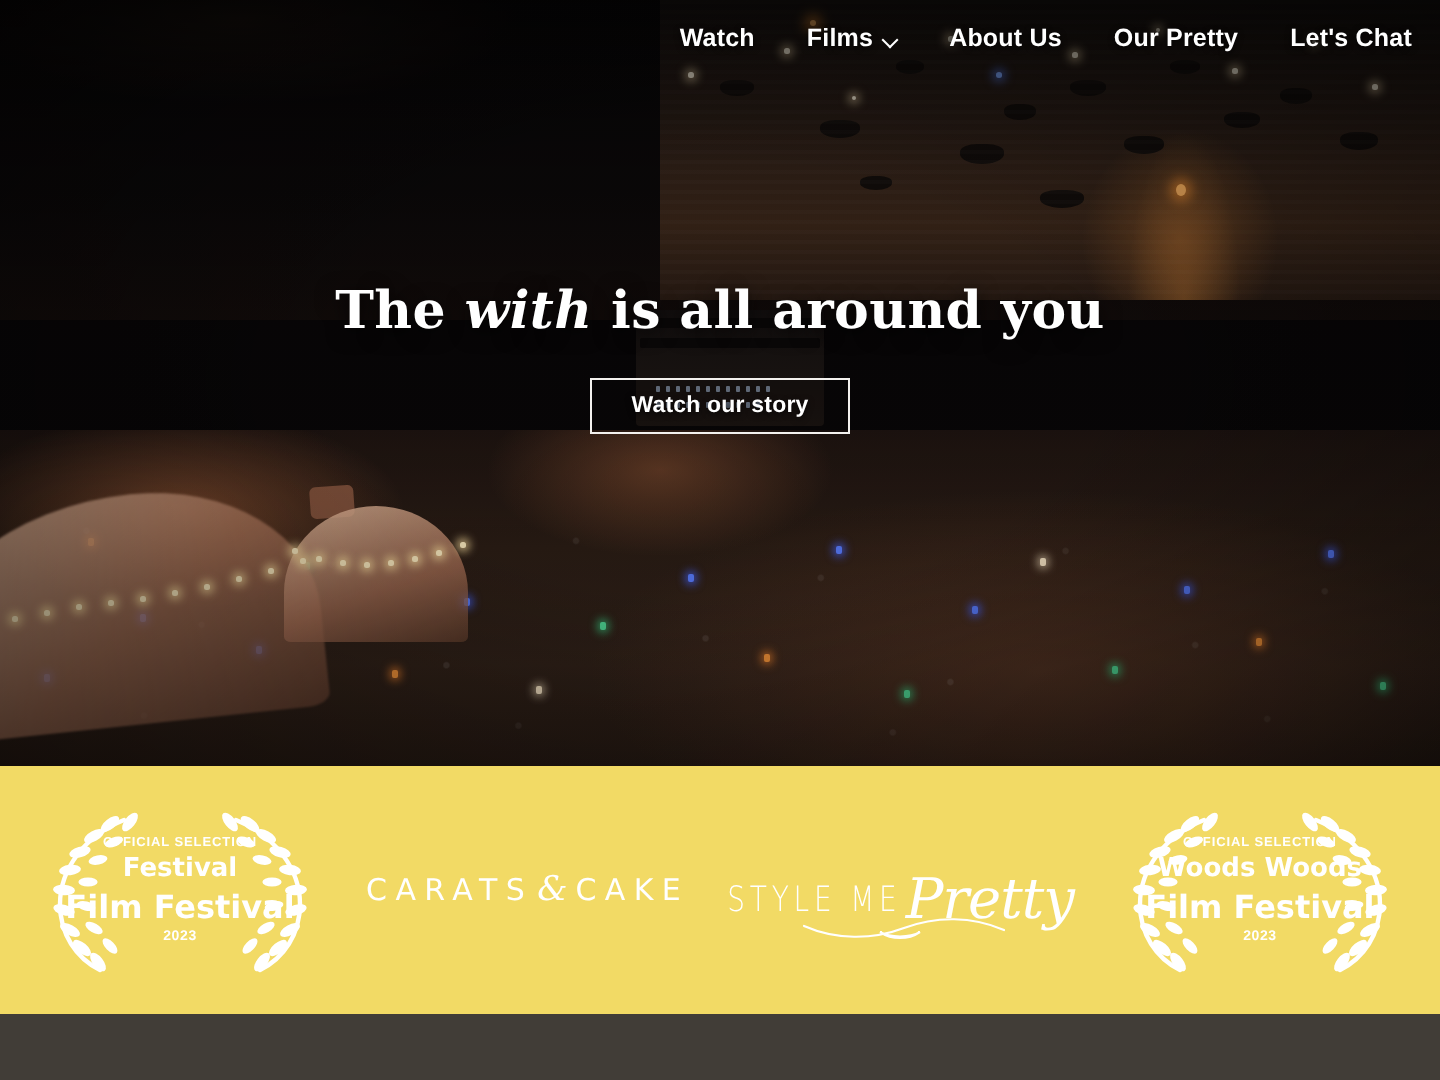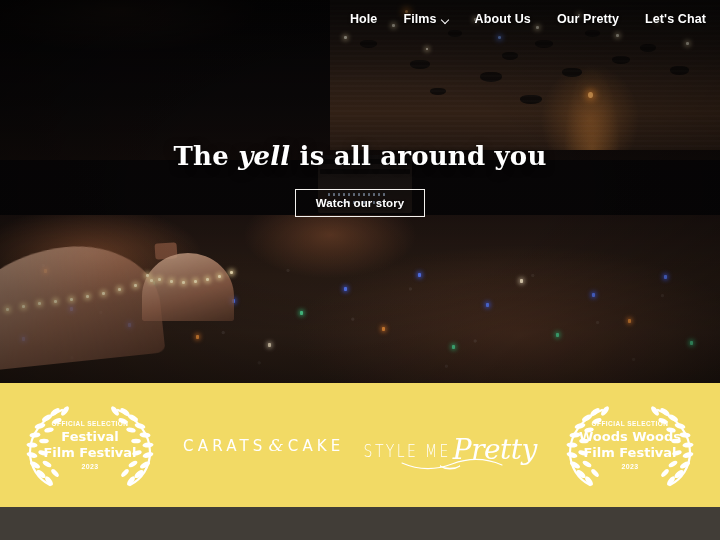--- a/index.html
+++ b/index.html
@@ -180,21 +180,21 @@
   }
   .award { display:flex; align-items:center; justify-content:center; }
 
   .laurel { position:relative; width:148px; height:86px; display:flex;
             align-items:center; justify-content:center; }
   .laurel svg { position:absolute; left:0; top:0; }
   .laurel-text { position:relative; text-align:center; color:#fff; z-index:2; width:100%; }
   .laurel-text .l1 { font-size:6.5px; font-weight:600; letter-spacing:.45px; line-height:1.1; }
   .laurel-text .l2 { font-size:13px; font-weight:700; line-height:1.25; margin-top:2px;
                      font-family:"DejaVu Sans", sans-serif; }
-  .laurel-text .l3 { font-size:13px; font-weight:700; line-height:1.2;
+  .laurel-text .l3 { font-size:16px; font-weight:700; line-height:1.2;
                      font-family:"DejaVu Sans", sans-serif; }
   .laurel-text .l4 { font-size:7px; font-weight:600; letter-spacing:.3px; margin-top:2px; }
 
   .carats { color:#fff; font-size:15px; letter-spacing:4.2px; font-weight:400;
             font-family:"DejaVu Sans", sans-serif; display:flex; align-items:baseline; }
   .carats .amp { font-family:"DejaVu Serif", serif; font-style:italic; font-size:17px;
                  letter-spacing:0; padding:0 4px 0 2px; }
 
   .smp { position:relative; color:#fff; display:flex; align-items:flex-end; height:46px; }
   .smp .sm {
@@ -332,40 +332,40 @@
         </div>
       </div>
 
       <div class="vignette"></div>
     </div>
 
     <div class="nav">
 
       <div class="nav-items">
         <a class="nav-link" href="#">
-          <span>Hole</span>
+          <span>Watch</span>
         </a>
         <a class="nav-link" href="#">
           <span>Films</span>
           <span class="chev"></span>
         </a>
         <a class="nav-link" href="#">
           <span>About Us</span>
         </a>
         <a class="nav-link" href="#">
           <span>Our Pretty</span>
         </a>
         <a class="nav-link" href="#">
           <span>Let's Chat</span>
         </a>
       </div>
     </div>
 
     <div class="hero-copy">
-      <div class="hero-title"><span>The </span><em>yell</em><span> is all around you</span>
+      <div class="hero-title"><span>The </span><em>with</em><span> is all around you</span>
       </div>
       <button class="hero-btn">Watch our story</button>
     </div>
   </div>
 
   <div class="awards">
 
     <div class="award">
       <div class="laurel">
         <svg width="148" height="86" viewBox="0 0 148 86">

